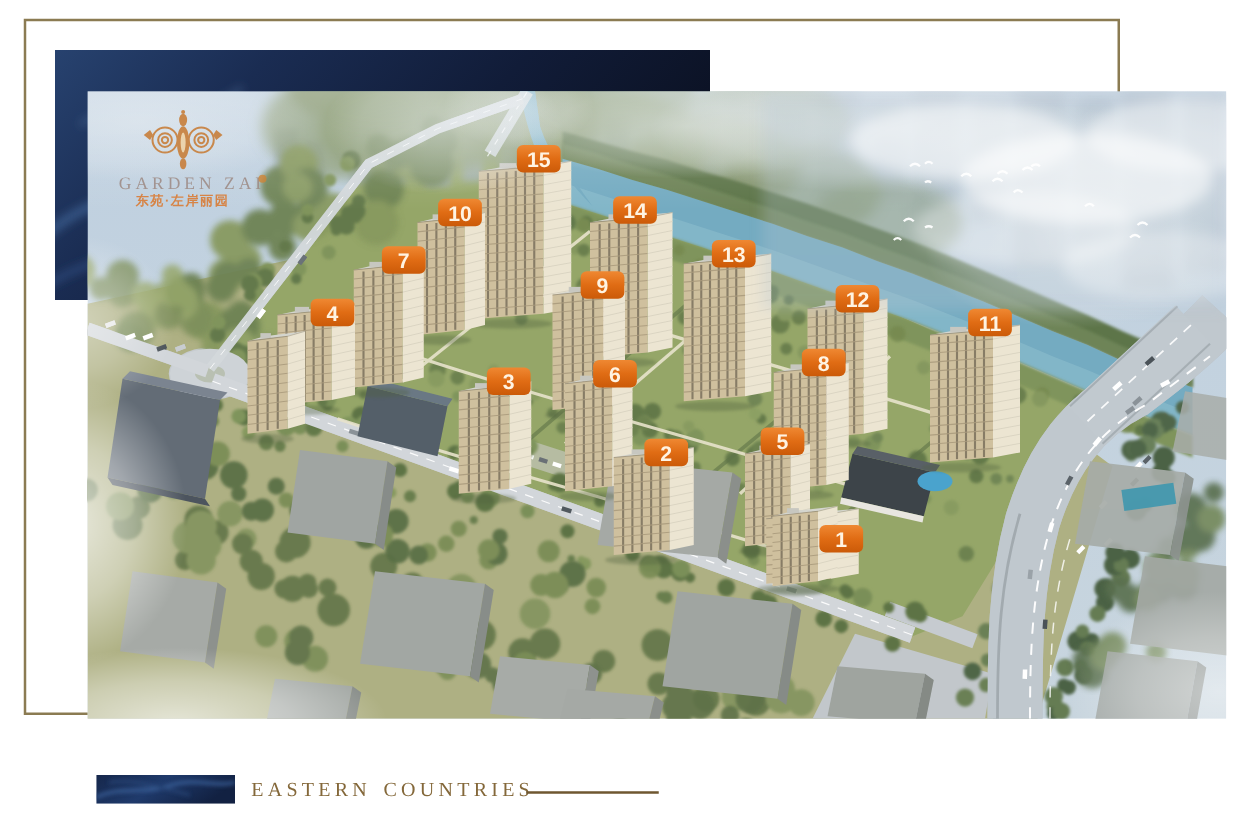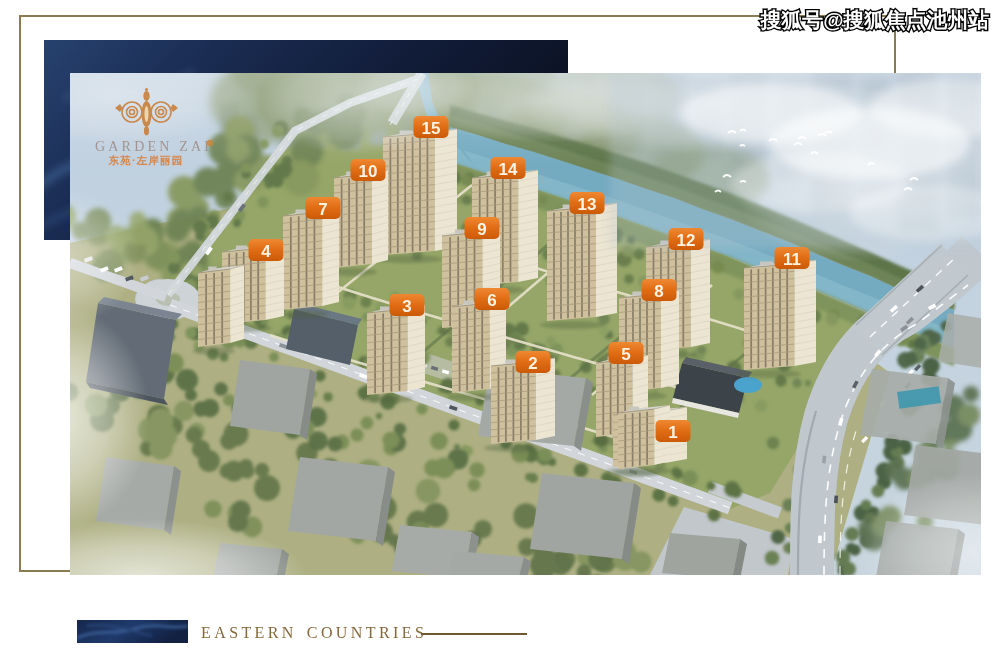--- a/index.html
+++ b/index.html
@@ -1623,15 +1623,12 @@
           </filter>
         </defs>
 <rect width="111" height="23" fill="url(#nv2)"></rect>
 <g filter="url(#nb2)" fill="none" opacity="0.8">
 <path d="M0,18 C20,8 40,16 60,8 C80,2 95,10 111,6" stroke="#3d639c" stroke-width="3"></path>
 <path d="M10,6 C30,2 50,10 75,16" stroke="#2c4a7c" stroke-width="2.4"></path>
 </g>
       </svg></div>
 <div id="etxt">EASTERN<span class="gap"></span>COUNTRIES</div>
 <div id="eline"></div>
-<div id="wm"><svg width="252" height="34" viewBox="0 0 252 34">
-<text x="250" y="25" font-family="Liberation Sans, sans-serif" font-size="20.8" font-weight="bold" fill="#ffffff" stroke="#000000" stroke-width="2.8" paint-order="stroke" text-anchor="end">搜狐号@搜狐焦点池州站</text>
-</svg></div>
 </div>
 </body></html>

